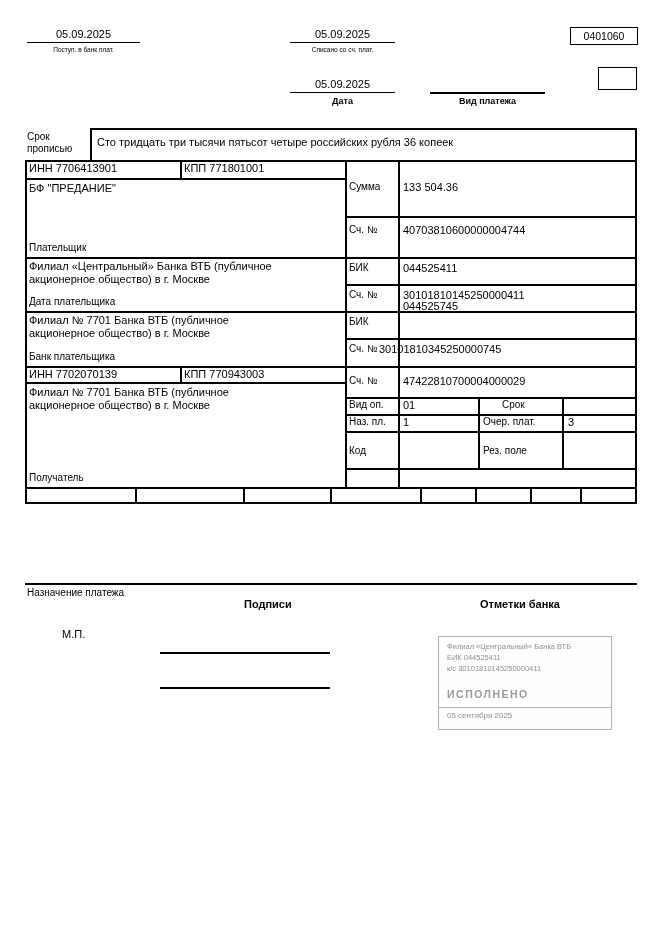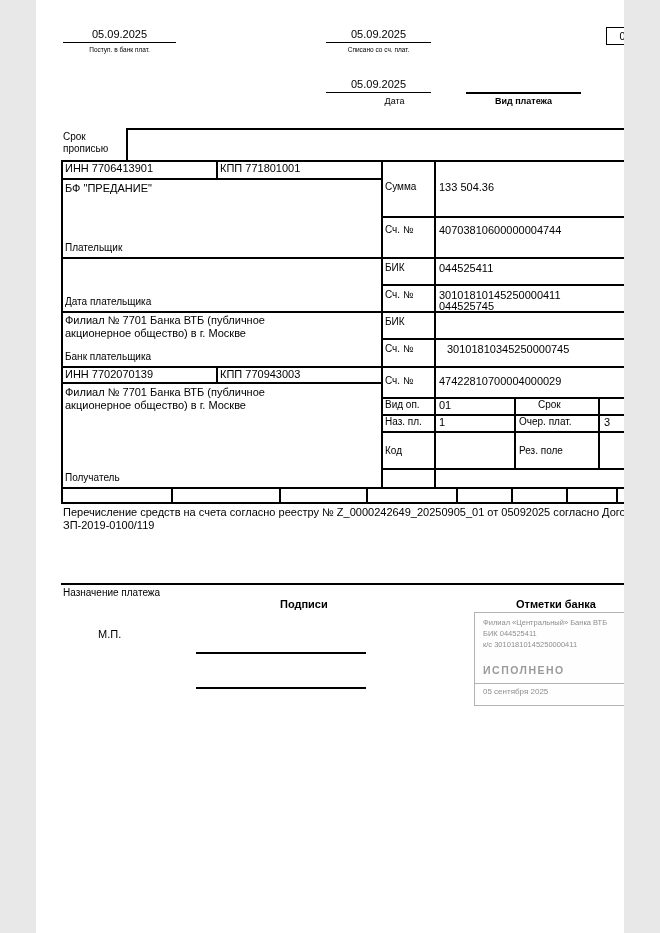--- a/index.html
+++ b/index.html
@@ -1,33 +1,33 @@
 <!DOCTYPE html>
 <html><head>
 <meta charset="utf-8">
 <style>
   html,body{margin:0;padding:0;background:#e8e8e8;}
   .page{
-    position:relative; width:588px; height:933px; background:#ffffff;
+    position:relative; width:660px; height:933px; background:#ffffff;
     font-family:"Liberation Sans","DejaVu Sans",sans-serif; color:#000;
     overflow:hidden; margin:0 auto;
   }
   .t{position:absolute; font-size:11px; line-height:1.18; white-space:nowrap;}
   .wrap{white-space:normal;}
   .sm{font-size:10px;}
   .b{font-weight:bold;}
   .hl{position:absolute; display:block; background:#000; height:1.5px;}
   .vl{position:absolute; display:block; background:#000; width:1.5px;}
   .ublock{position:absolute; text-align:center; font-size:11px; border-bottom:1.5px solid #000; padding-bottom:2px;}
   .cap{position:absolute; text-align:center; font-size:6.5px; color:#000;}
   .cap9{position:absolute; text-align:center; font-size:9px;}
   .box{position:absolute; border:1.5px solid #000; box-sizing:border-box;
        display:flex; align-items:center; justify-content:center; font-size:10.5px;}
   .stamp{position:absolute; border:1px solid #b3b3b3; background:#fefefe;
-         padding:5px 8px; box-sizing:border-box; color:#8e8e8e;}
+         padding:5px 8px; box-sizing:border-box; color:#8e8e8e;margin-top:24px;}
   .stamp-line{font-size:7.5px; line-height:1.45;}
   .stamp-status{font-size:10.5px; font-weight:bold; letter-spacing:1.5px; color:#9a9a9a; margin-top:13px;}
   .stamp-date{font-size:8px; border-top:1px solid #b3b3b3; margin:7px -8px 0 -8px; padding:3px 8px 0 8px;}
 </style>
 </head>
 <body>
 
 <div class="page">
 
   <div class="ublock" style="left:27px;top:28px;width:113px">05.09.2025</div>
@@ -35,28 +35,29 @@
 
   <div class="ublock" style="left:290px;top:28px;width:105px">05.09.2025</div>
   <div class="cap" style="left:290px;top:46px;width:105px">Списано со сч. плат.</div>
 
   <div class="box" style="left:570px;top:27px;width:68px;height:18px">
     <span>0401060</span>
   </div>
 
 
   <div class="ublock" style="left:290px;top:78px;width:105px">05.09.2025</div>
-  <div class="cap9" style="left:306px;top:96px;width:105px;font-weight:normal">Дата</div>
+  <div class="cap9" style="left:290px;top:96px;width:105px;font-weight:bold">Дата</div>
 
   <i class="hl" style="top:92px;left:430px;width:115px"></i>
   <div class="cap9" style="left:430px;top:96px;width:115px;font-weight:bold">Вид платежа</div>
 
   <div class="box" style="left:598px;top:67px;width:39px;height:23px"></div>
 
   <div class="t wrap" style="left:27px;top:131px;width:58px;font-size:10px">Срок прописью</div>
+  <div class="t" style="left:97px;top:136px">Сто тридцать три тысячи пятьсот четыре российских рубля 36 копеек</div>
 
   <i class="hl" style="top:128px;left:90px;width:547px"></i>
   <i class="hl" style="top:160px;left:25px;width:612px"></i>
   <i class="hl" style="top:178px;left:25px;width:320px"></i>
   <i class="hl" style="top:216px;left:345px;width:292px"></i>
   <i class="hl" style="top:257px;left:25px;width:612px"></i>
   <i class="hl" style="top:284px;left:345px;width:292px"></i>
   <i class="hl" style="top:311px;left:25px;width:612px"></i>
   <i class="hl" style="top:338px;left:345px;width:292px"></i>
   <i class="hl" style="top:366px;left:25px;width:612px"></i>
@@ -90,31 +91,32 @@
   <div class="t" style="left:184px;top:162px">КПП 771801001</div>
 
   <div class="t" style="left:29px;top:182px">БФ "ПРЕДАНИЕ"</div>
   <div class="t sm" style="left:349px;top:181px">Сумма</div>
   <div class="t" style="left:403px;top:181px">133 504.36</div>
 
   <div class="t sm" style="left:349px;top:224px">Сч. №</div>
   <div class="t" style="left:403px;top:224px">40703810600000004744</div>
   <div class="t sm" style="left:29px;top:242px">Плательщик</div>
 
+  <div class="t wrap" style="left:29px;top:260px;width:265px">Филиал «Центральный» Банка ВТБ (публичное акционерное общество) в г. Москве</div>
   <div class="t sm" style="left:349px;top:262px">БИК</div>
   <div class="t" style="left:403px;top:262px">044525411</div>
   <div class="t sm" style="left:349px;top:289px">Сч. №</div>
   <div class="t" style="left:403px;top:289px">30101810145250000411</div>
   <div class="t sm" style="left:29px;top:296px">Дата плательщика</div>
 
   <div class="t wrap" style="left:29px;top:314px;width:265px">Филиал № 7701 Банка ВТБ (публичное акционерное общество) в г. Москве</div>
   <div class="t sm" style="left:349px;top:316px">БИК</div>
   <div class="t" style="left:403px;top:300px">044525745</div>
   <div class="t sm" style="left:349px;top:343px">Сч. №</div>
-  <div class="t" style="left:411px;top:343px">30101810345250000745</div>
+  <div class="t" style="left:379px;top:343px">30101810345250000745</div>
   <div class="t sm" style="left:29px;top:351px">Банк плательщика</div>
 
   <div class="t" style="left:29px;top:368px">ИНН 7702070139</div>
   <div class="t" style="left:184px;top:368px">КПП 770943003</div>
   <div class="t sm" style="left:349px;top:375px">Сч. №</div>
   <div class="t" style="left:403px;top:375px">47422810700004000029</div>
 
   <div class="t wrap" style="left:29px;top:386px;width:265px">Филиал № 7701 Банка ВТБ (публичное акционерное общество) в г. Москве</div>
 
   <div class="t sm" style="left:349px;top:399px">Вид оп.</div>
@@ -124,21 +126,20 @@
   <div class="t sm" style="left:349px;top:416px">Наз. пл.</div>
   <div class="t" style="left:403px;top:416px">1</div>
   <div class="t sm" style="left:483px;top:416px">Очер. плат.</div>
   <div class="t" style="left:568px;top:416px">3</div>
 
   <div class="t sm" style="left:349px;top:445px">Код</div>
   <div class="t sm" style="left:483px;top:445px">Рез. поле</div>
 
   <div class="t sm" style="left:29px;top:472px">Получатель</div>
 
-  <div class="t wrap" style="left:27px;top:506px;width:606px">Перечисление средств на счета согласно реестру № Z_0000242649_20250905_01 от 05092025 согласно Договору № ЗП-2019-0100/119</div>
   <i class="hl" style="top:583px;left:25px;width:612px"></i>
   <div class="t" style="left:27px;top:587px;font-size:10px">Назначение платежа</div>
 
   <div class="t b" style="left:244px;top:598px">Подписи</div>
   <div class="t b" style="left:480px;top:598px">Отметки банка</div>
 
   <div class="t" style="left:62px;top:628px">М.П.</div>
 
   <i class="hl" style="top:652px;left:160px;width:170px"></i>
   <i class="hl" style="top:687px;left:160px;width:170px"></i>

